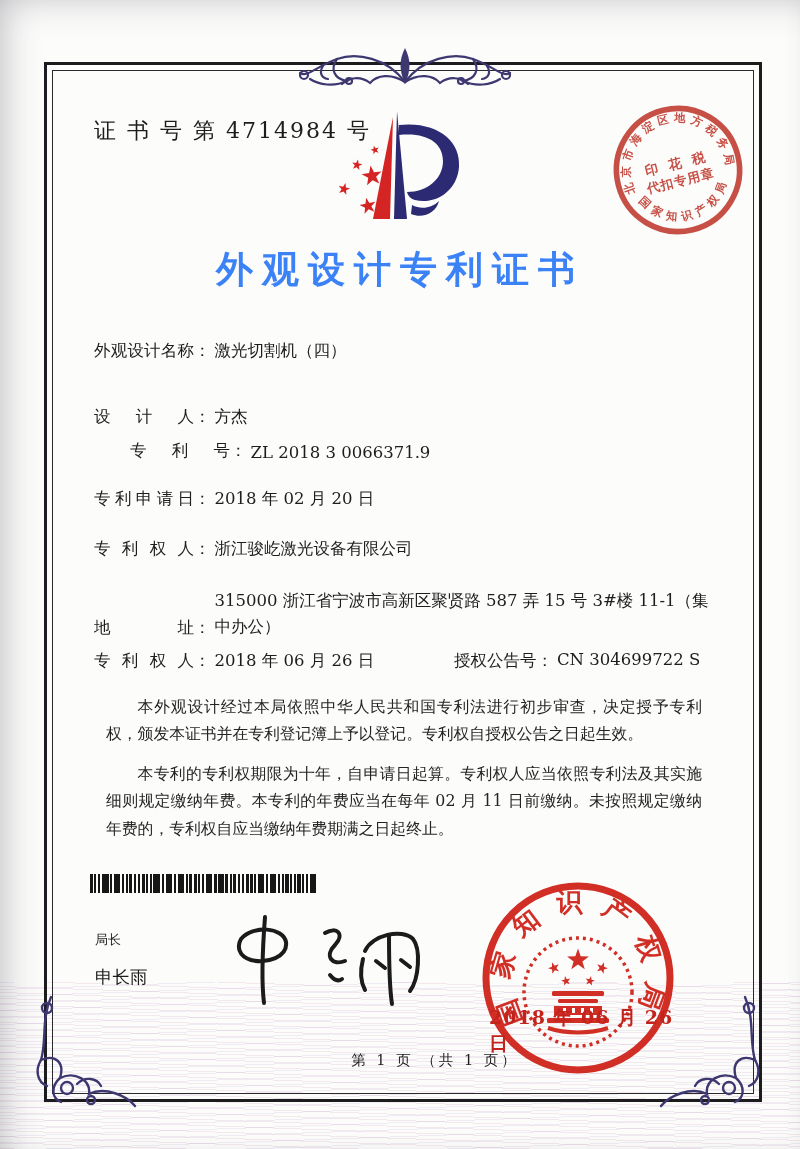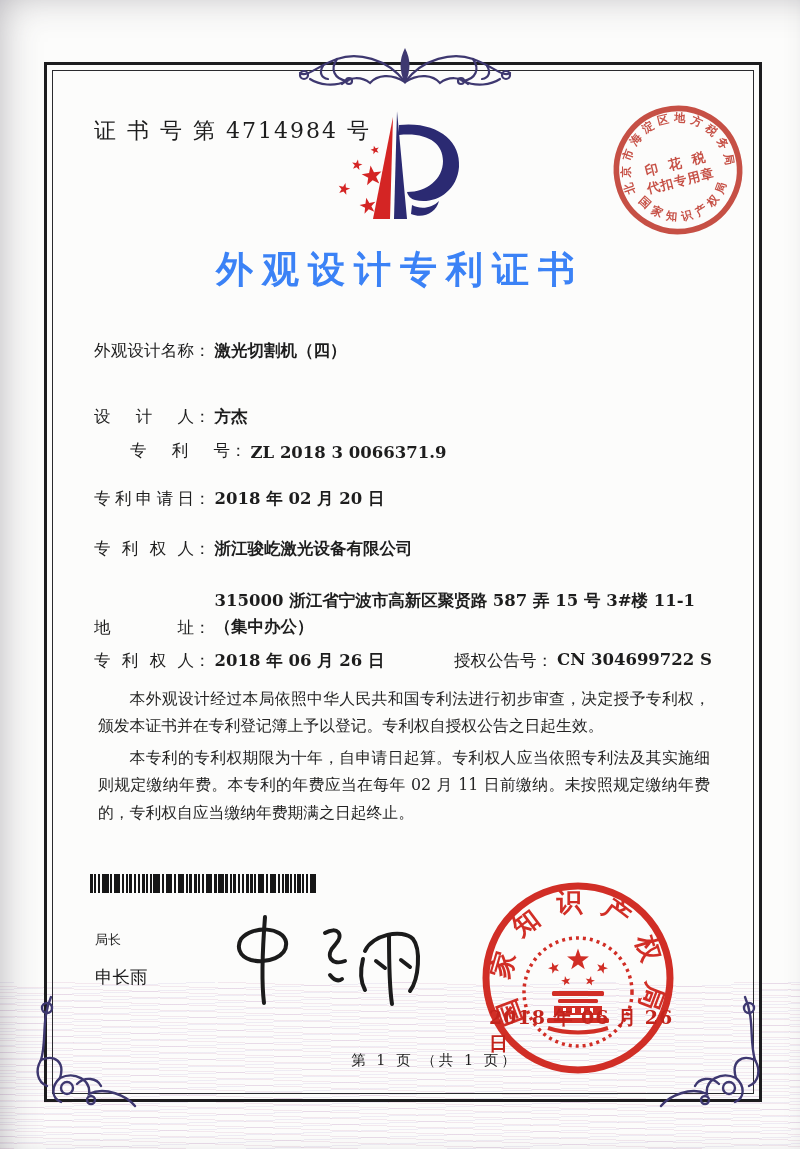--- a/index.html
+++ b/index.html
@@ -17,26 +17,26 @@
   .corner-fl{position:absolute;z-index:3;}
   .cert-no{position:absolute;left:94px;top:116px;font-size:22px;letter-spacing:2px;z-index:2;}
   .tax-stamp{position:absolute;left:598px;top:90px;width:160px;height:160px;z-index:5;transform:rotate(-14deg);opacity:.88;}
   .logo{position:absolute;left:333px;top:99px;width:158px;height:130px;z-index:2;}
   .title{position:absolute;left:0;top:245px;width:800px;text-align:center;font-size:37px;font-weight:700;
     letter-spacing:9px;color:#3b82f6;z-index:2;}
   .fields{position:absolute;left:94px;top:340px;width:625px;font-size:16.5px;z-index:2;}
   .frow{position:absolute;left:0;display:flex;align-items:flex-end;width:625px;}
   .flabel{display:inline-block;width:100px;text-align:justify;text-align-last:justify;flex:none;}
   .fcolon{flex:none;}
-  .fvalue{margin-left:4px;font-weight:bold;}
+  .fvalue{margin-left:4px;}
   .addr-val{width:508px;line-height:1.55;}
   .pair2{position:absolute;left:360px;top:0;display:flex;}
   .body-text{position:absolute;left:94px;top:681px;width:620px;font-size:15.8px;line-height:1.74;
     text-align:justify;z-index:2;color:#242424;}
-  .body-text p{margin:4px;text-indent:2em;}
+  .body-text p{margin:12px;text-indent:2em;}
   .barcode{position:absolute;left:90px;top:874px;width:226px;height:19px;z-index:2;
     background:
       repeating-linear-gradient(90deg,#161616 0 2px,transparent 2px 4px),
       repeating-linear-gradient(90deg,#161616 0 1px,transparent 1px 9px),
       repeating-linear-gradient(90deg,#161616 0 3px,transparent 3px 13px);}
   .officer-title{position:absolute;left:95px;top:931px;font-size:13px;z-index:2;}
   .officer-name{position:absolute;left:95px;top:965px;font-size:17.5px;z-index:2;}
   .signature{position:absolute;left:205px;top:905px;width:225px;height:110px;z-index:3;}
   .official-seal{position:absolute;left:472px;top:872px;width:212px;height:212px;z-index:4;opacity:.95;}
   .seal-date{position:absolute;left:489px;top:1005px;width:200px;font-size:19px;font-weight:700;

